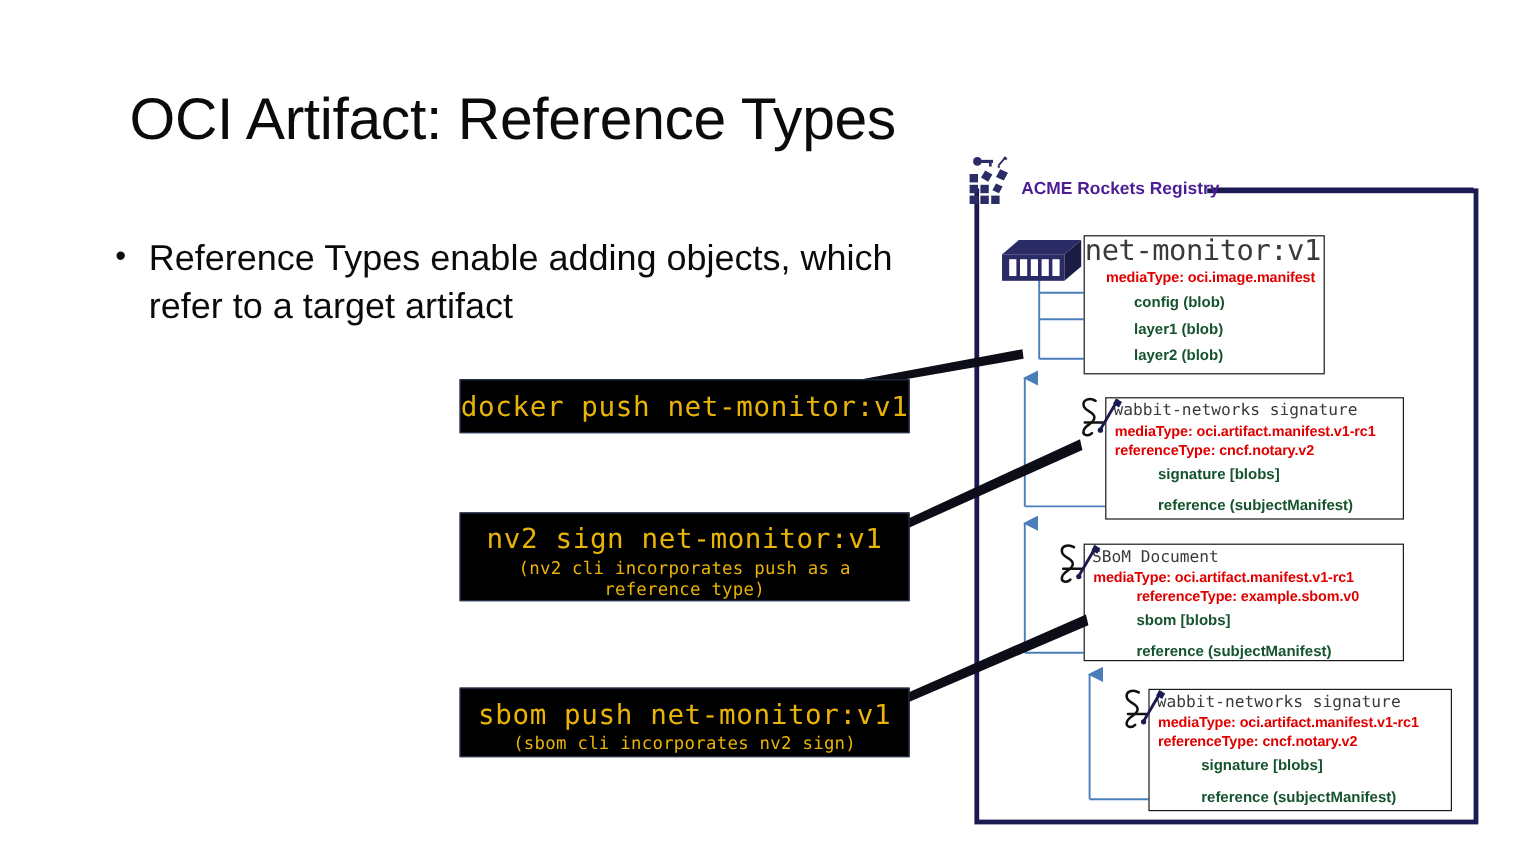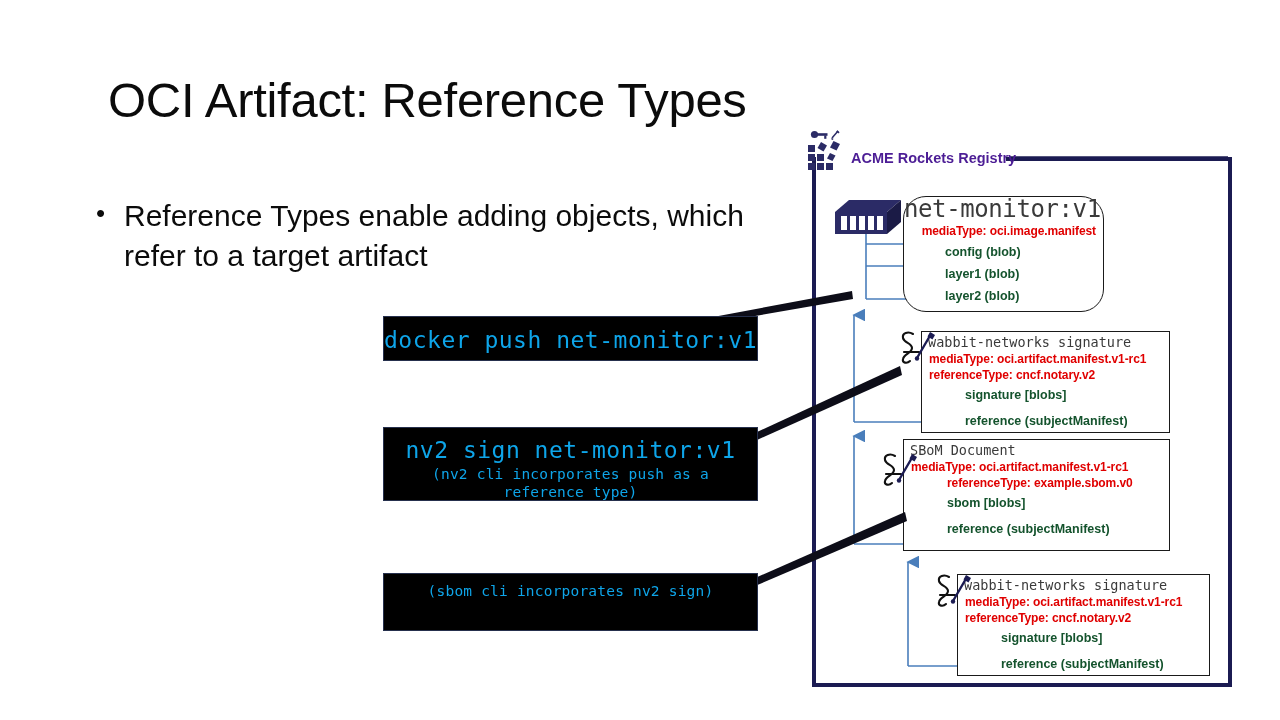--- a/index.html
+++ b/index.html
@@ -29,21 +29,21 @@
   }
   #bullet .btxt{display:block;margin-left:28px;}
 
   
   .cmd{
     position:absolute;background:#000000;
     border:1px solid #26304d;
     box-sizing:border-box;
     text-align:center;
     font-family:"DejaVu Sans Mono","Liberation Mono",monospace;
-    color:#0ea5e9;
+    color:#eab308;
     z-index:6;
   }
   .cmd .main{font-size:23px;line-height:1.25;letter-spacing:0.5px;white-space:nowrap;}
   .cmd .sub{font-size:14.5px;line-height:1.28;letter-spacing:0.2px;}
 
   #cmd1{left:383px;top:316px;width:375px;height:45px;padding-top:9px;}
   #cmd2{left:383px;top:427px;width:375px;height:74px;padding-top:8px;}
   #cmd3{left:383px;top:573px;width:375px;height:58px;padding-top:8px;}
 
   
@@ -65,23 +65,23 @@
     white-space:nowrap;z-index:4;
   }
   #registry-logo{position:absolute;left:806px;top:128px;width:48px;height:48px;z-index:4;}
 
   
   .mbox{
     position:absolute;background:#ffffff;
     border:1.6px solid #1a1a1a;
     box-sizing:border-box;z-index:3;
   }
-  #box-net  {left:903px;top:196px;width:201px;height:116px;border-radius:23px;}
+  #box-net  {left:903px;top:196px;width:201px;height:116px;}
   #box-sig1 {left:921px;top:331px;width:249px;height:102px;}
-  #box-sbom {left:903px;top:439px;width:267px;height:112px;}
+  #box-sbom {left:903px;top:453px;width:267px;height:98px;}
   #box-sig2 {left:957px;top:574px;width:253px;height:102px;}
 
   .mtitle{
     position:absolute;
     font-family:"DejaVu Sans Mono","Liberation Mono",monospace;
     color:#3a3a3a;white-space:nowrap;
   }
   #box-net .mtitle{left:0px;top:-2px;font-size:24px;letter-spacing:-0.4px;}
   #box-sig1 .mtitle,#box-sbom .mtitle,#box-sig2 .mtitle{left:6px;top:2px;font-size:13.5px;}
 
@@ -141,20 +141,21 @@
     <div class="main">docker push net-monitor:v1</div>
   </div>
 
   <div class="cmd" id="cmd2">
     <div class="main">nv2 sign net-monitor:v1</div>
     <div class="sub">(nv2 cli incorporates push as a</div>
     <div class="sub">reference type)</div>
   </div>
 
   <div class="cmd" id="cmd3">
+    <div class="main">sbom push net-monitor:v1</div>
     <div class="sub">(sbom cli incorporates nv2 sign)</div>
   </div>
 
   <div id="panel"></div>
   <div id="panel-title-mask"></div>
 
   <div id="registry-logo">
     <svg width="48" height="48" viewBox="0 0 48 48">
 
       <g fill="#2b2b66">

